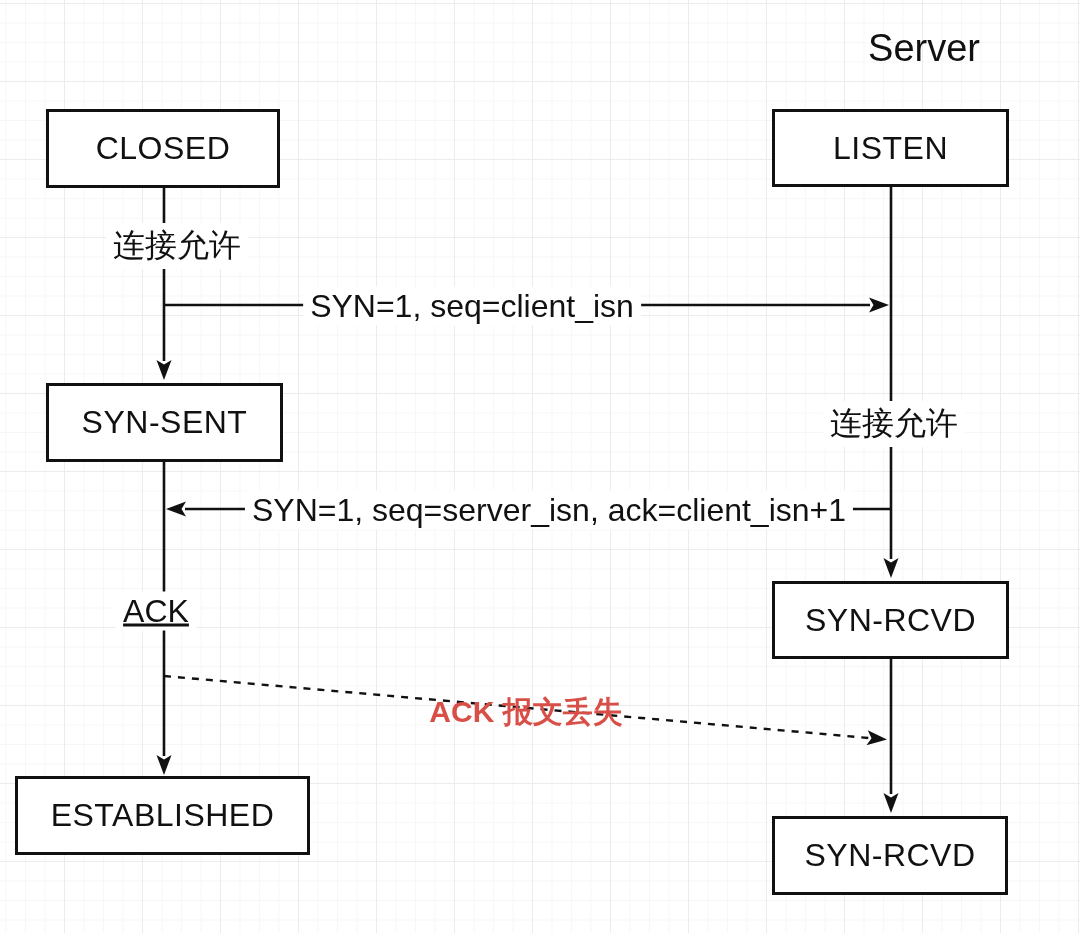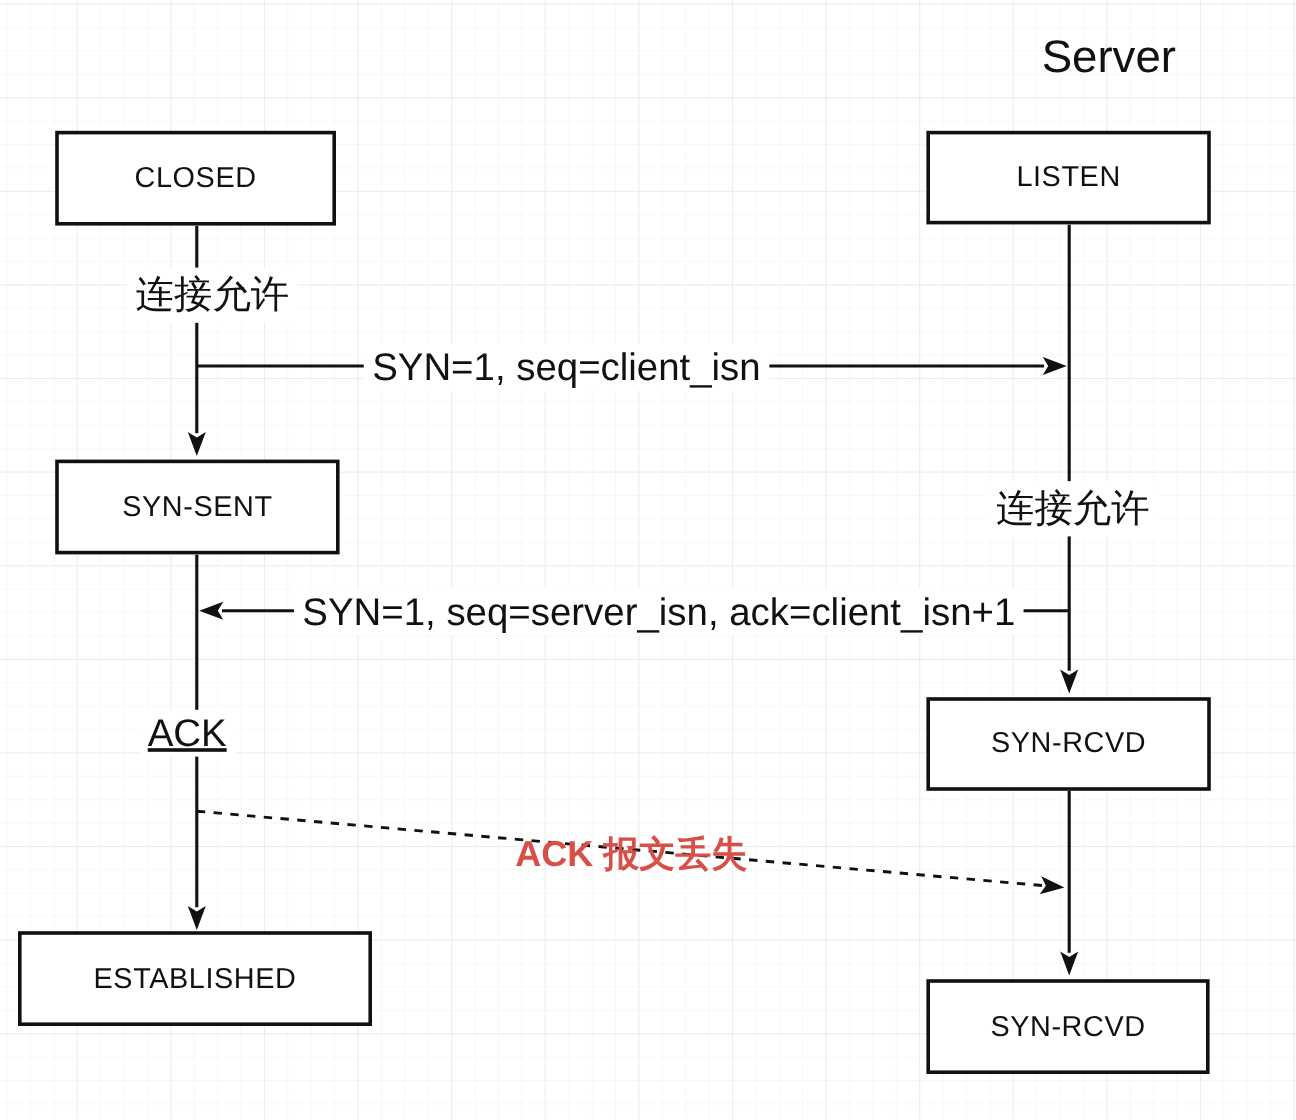--- a/index.html
+++ b/index.html
@@ -34,21 +34,21 @@
   .lane-title{
     position:absolute;z-index:2;
     transform:translate(-50%,0);
     font-size:38px;line-height:1.1;white-space:nowrap;
   }
   .state-box{
     position:absolute;z-index:3;
     background:var(--box-bg);
     border:3px solid var(--line-color);
     display:flex;align-items:center;justify-content:center;
-    font-size:24px;letter-spacing:.5px;white-space:nowrap;
+    font-size:32px;letter-spacing:.5px;white-space:nowrap;
     box-sizing:border-box;
   }
   .flow-label{
     position:absolute;z-index:3;
     transform:translate(-50%,-50%);
     background:var(--box-bg);
     padding:1px 7px;
     font-size:32px;white-space:nowrap;
   }
   .flow-label.lost{

